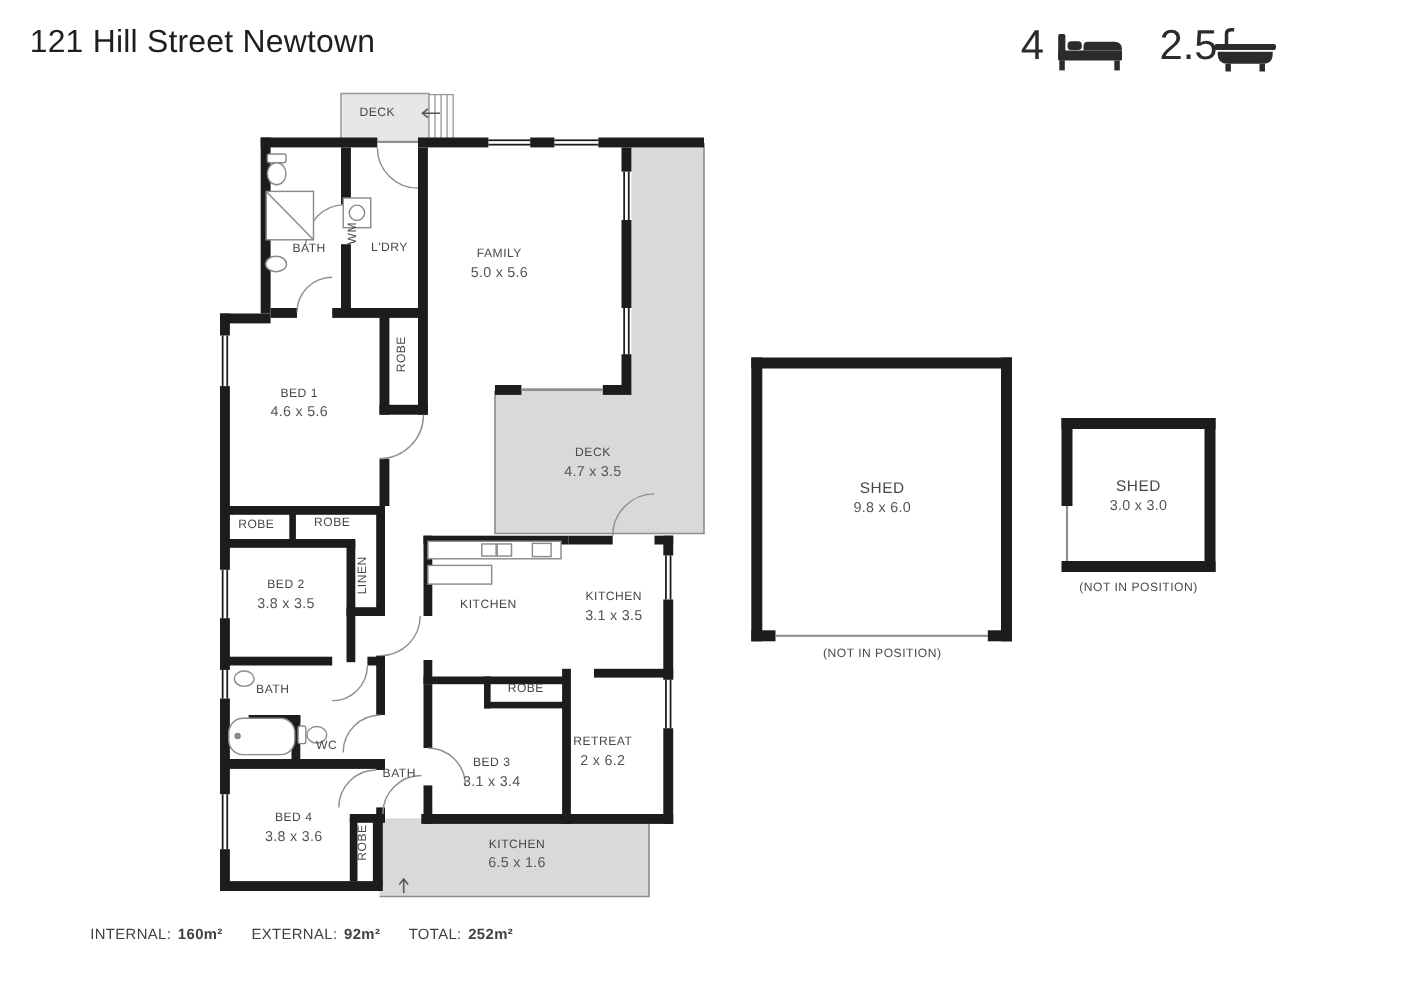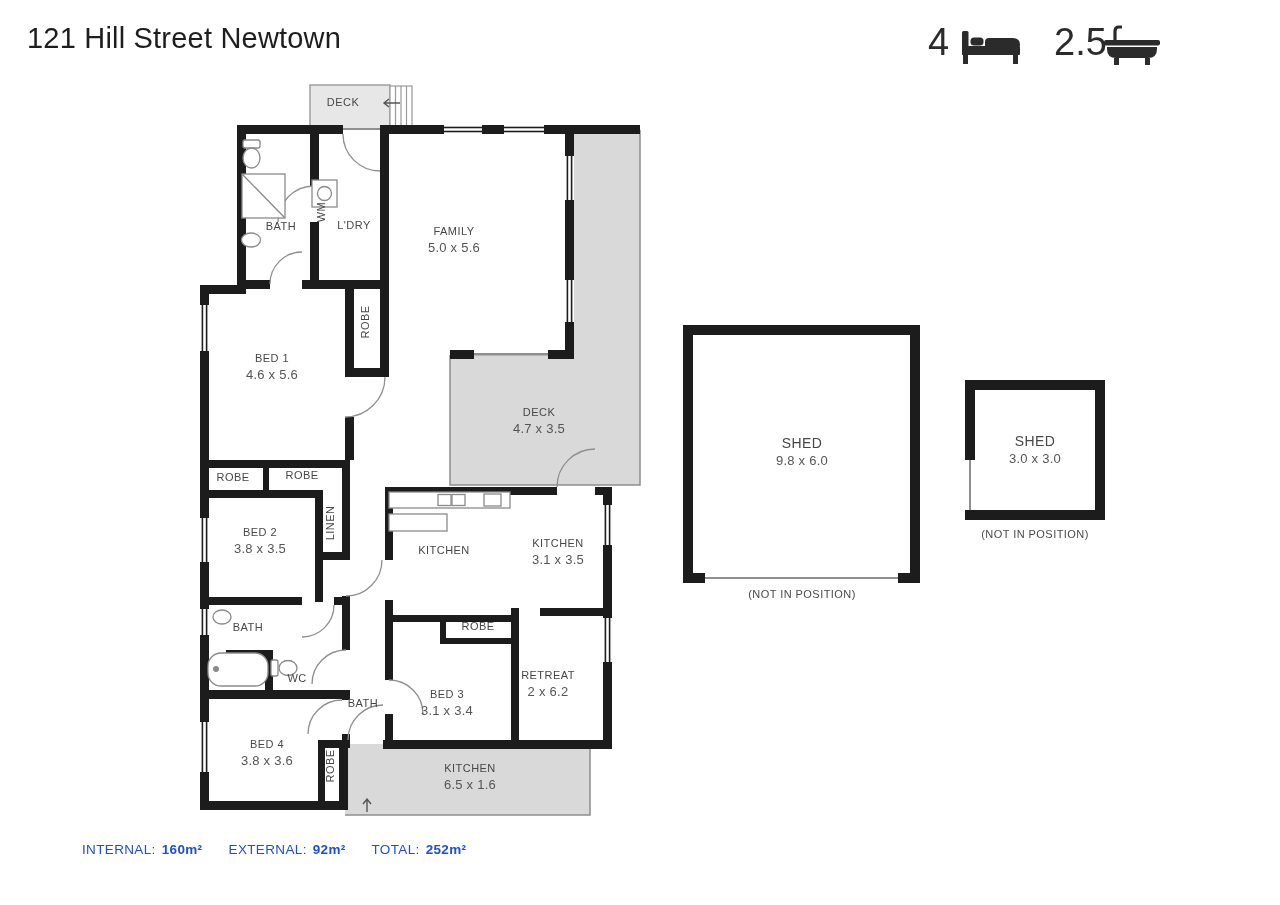--- a/index.html
+++ b/index.html
@@ -9,21 +9,21 @@
   .title{position:absolute;left:27px;top:22px;font-size:29px;color:#1e1e1e;font-weight:400;letter-spacing:.2px}
   .title b{font-weight:400}
   .hdr-num{position:absolute;font-size:38px;color:#2b2b2b;font-weight:400}
   .icon-abs{position:absolute}
   .lbl{position:absolute;display:flex;flex-direction:column;align-items:center;transform:translate(-50%,-50%);text-align:center}
   .lbl.vert{transform:translate(-50%,-50%) rotate(-90deg)}
   .rn{font-size:11px;color:#474747;letter-spacing:.45px;line-height:1.45;white-space:nowrap}
   .rd{font-size:13px;color:#555;letter-spacing:.25px;line-height:1.3;white-space:nowrap}
   .shed .rn{font-size:14px}
   .note{position:absolute;transform:translate(-50%,-50%);font-size:11px;color:#4a4a4a;letter-spacing:.45px;white-space:nowrap}
-  .footer{position:absolute;left:82px;top:842px;font-size:13.5px;color:#1d4ed8;letter-spacing:.35px;white-space:nowrap}
+  .footer{position:absolute;left:82px;top:842px;font-size:13.5px;color:#404040;letter-spacing:.35px;white-space:nowrap}
   .footer .lab{margin-right:6px}
   .footer b{font-weight:700;margin-right:22px}
 </style>
 </head>
 <body>
 
 <div class="page">
 
   <div class="title">
     <span>121 Hill Street</span>

